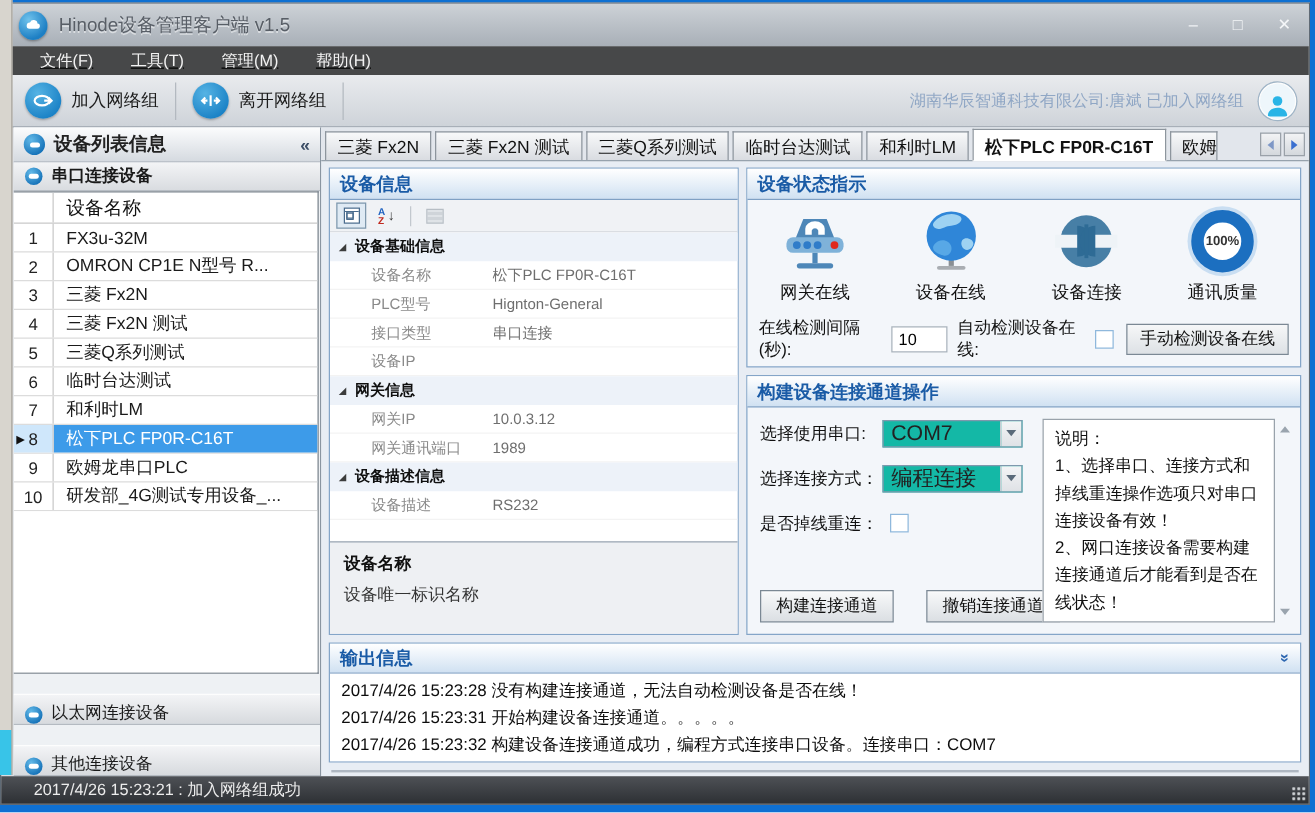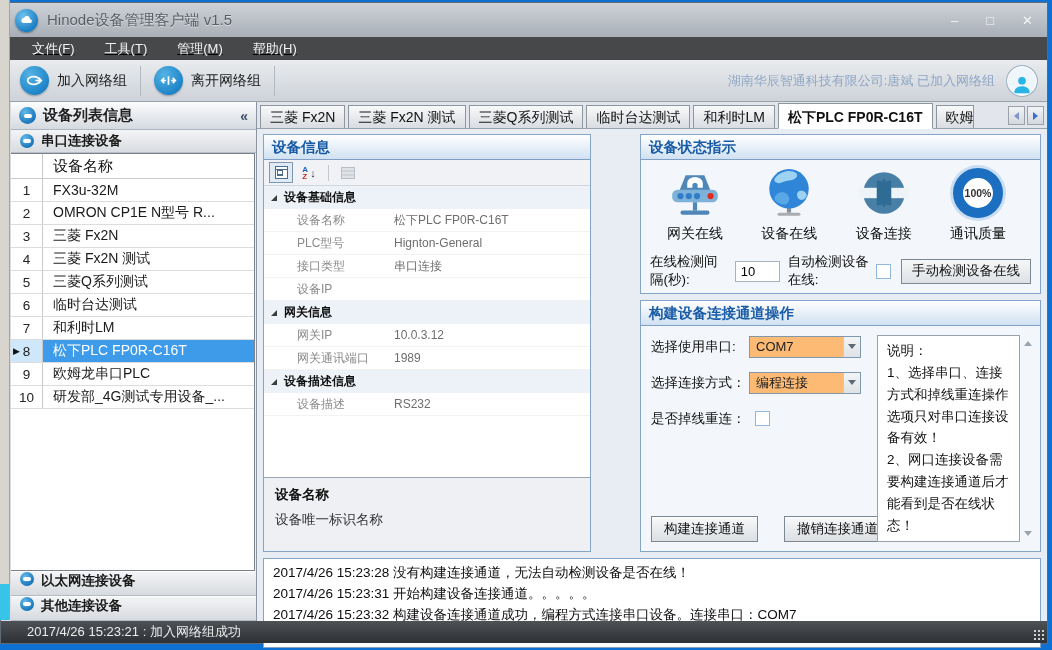--- a/index.html
+++ b/index.html
@@ -65,23 +65,23 @@
               display:flex; flex-direction:column; overflow:hidden; }
   .t-head { flex:0 0 25px; display:flex; border-bottom:1px solid #c9c9c9; font-size:15px; color:#111; }
   .t-num { width:32px; flex:0 0 32px; border-right:1px solid #c9c9c9; display:flex; align-items:center; justify-content:center; }
   .t-name { flex:1; display:flex; align-items:center; padding-left:10px; white-space:nowrap; overflow:hidden; }
   .t-row { flex:0 0 23px; display:flex; font-size:14px; color:#1a1a1a; border-bottom:1px solid #dcdcdc; }
   .t-row .t-num { font-size:13.5px; color:#222; position:relative; }
   .t-row.sel .t-num { background:#cfe7fb; }
   .t-row.sel .t-name { background:#3d9be9; color:#fff; }
   .sel-marker { position:absolute; left:2px; font-size:9px; color:#111; }
   .t-fill { flex:1; background:#fff; }
-  .sb-footer { flex:0 0 25px; display:flex; align-items:flex-start; gap:7px; padding:0 9px;
+  .sb-footer { flex:0 0 25px; display:flex; align-items:flex-end; gap:7px; padding:0 9px;
                background:linear-gradient(#f3f4f6,#d7dade); border-top:1px solid #fdfdfd; border-bottom:1px solid #b4bac1;
-               font-size:13.5px; font-weight:bold; color:#1a1a1a; }
+               font-size:13.5px; font-weight:normal; color:#1a1a1a;margin-top:16px; }
 
   
   .content { flex:1; display:flex; flex-direction:column; min-width:0; background:#e8edf4; }
   .tabbar { flex:0 0 27px; display:flex; align-items:flex-end; background:#e2e6ec; padding-left:3px;
             border-bottom:1px solid #97a2ad; position:relative; }
   .tab { height:23px; line-height:23px; padding:0 9px; font-size:14px; color:#111; white-space:nowrap;
          background:linear-gradient(#f8f9fa,#d9dce1); border:1px solid #8d959d; border-bottom:none; margin-right:3px; }
   .tab.active { height:26px; line-height:26px; background:#fff; position:relative; z-index:2; margin-bottom:-1px;
                 border-bottom:1px solid #fff; font-weight:bold; }
   .tab.overflow { width:38px; overflow:hidden; padding-right:0; }
@@ -119,42 +119,42 @@
   .pg-cat { height:23px; display:flex; align-items:center; gap:7px; background:#edf2f9; font-weight:bold; color:#101010; padding-left:7px; }
   .exp { width:0; height:0; border-bottom:6px solid #3c3c3c; border-left:6px solid transparent; }
   .pg-row { height:23px; display:flex; align-items:center; border-bottom:1px solid #f3f3f3; }
   .pg-label { width:130px; flex:0 0 130px; padding-left:33px; color:#8a8a8a; white-space:nowrap; }
   .pg-value { flex:1; color:#6e6e6e; white-space:nowrap; overflow:hidden; }
   .pg-desc { flex:0 0 74px; border-top:1px solid #9aa6b3; background:#eef0f3; padding:8px 11px; }
   .pg-desc .d-title { font-size:13.5px; font-weight:bold; color:#111; }
   .pg-desc .d-text { font-size:13.5px; color:#333; margin-top:7px; }
 
   
-  .col-right { flex:1; display:flex; flex-direction:column; gap:6px; min-width:0;margin-left:43px; }
+  .col-right { flex:1; display:flex; flex-direction:column; gap:6px; min-width:0; }
   .status-panel { flex:0 0 160px; }
   .indicators { flex:1; display:flex; justify-content:space-between; padding:6px 34px 0 26px; }
   .ind { display:flex; flex-direction:column; align-items:center; gap:5px; }
   .ind-label { font-size:14px; color:#111; }
   .ind-ico { width:54px; height:54px; display:flex; align-items:center; justify-content:center; }
   .donut { width:50px; height:50px; border-radius:50%; border:10px solid #1c6fc0; background:#fff;
            box-shadow:0 0 0 3px #c9def2; display:flex; align-items:center; justify-content:center; }
   .donut span { font-size:10.5px; font-weight:bold; color:#333; }
   .status-controls { flex:0 0 31px; display:flex; align-items:center; padding:0 9px 4px 9px; font-size:13.5px; color:#111; }
   .interval-input { width:45px; height:21px; border:1px solid #a8b2bc; font-size:13px; padding:0 5px; margin:0 8px 0 6px; }
   .chk { width:15px; height:15px; border:1px solid #8fb8dc; background:#fff; margin:0 6px; flex:0 0 auto; }
   .manual-btn { height:25px; padding:0 10px; border:1px solid #7b8894; background:linear-gradient(#f6f7f8,#dde1e5);
                 font-size:13.5px; color:#111; font-family:inherit; margin-left:4px; white-space:nowrap; }
 
   .channel-panel { flex:1; }
   .channel-body { flex:1; display:flex; padding:9px 4px 9px 10px; gap:10px; min-height:0; }
   .form { width:216px; flex:0 0 216px; display:flex; flex-direction:column; }
   .form-row { display:flex; align-items:center; height:23px; margin-bottom:13px; font-size:13.5px; color:#111; }
   .form-row .lbl { width:98px; flex:0 0 98px; white-space:nowrap; }
-  .dd { width:112px; height:22px; border:1px solid #7f98ad; background:#fdba74; display:flex; align-items:center;
-        font-size:13px; color:#222; padding-left:6px; }
+  .dd { width:112px; height:22px; border:1px solid #7f98ad; background:#14b8a6; display:flex; align-items:center;
+        font-size:17px; color:#222; padding-left:6px; }
   .dd-btn { margin-left:auto; width:17px; height:100%; border-left:1px solid #c5ccd3;
             background:linear-gradient(#f3f4f6,#dfe2e6); display:flex; align-items:center; justify-content:center; }
   .dd-arrow { width:0; height:0; border-left:4px solid transparent; border-right:4px solid transparent; border-top:5px solid #5a6a7a; }
   .form-buttons { margin-top:auto; display:flex; gap:26px; }
   .ch-btn { height:26px; padding:0 12px; border:1px solid #7b8894; background:linear-gradient(#f8f9fa,#dbdfe3);
             font-size:13.5px; color:#111; font-family:inherit; white-space:nowrap; box-shadow:0 1px 0 rgba(255,255,255,.7) inset; }
   .note-wrap { flex:1; display:flex; min-width:0; }
   .note { flex:1; border:1px solid #99a2ab; background:#fff; padding:4px 9px; font-size:13.5px; line-height:1.62; color:#111; overflow:hidden; }
   .note-scroll { width:16px; flex:0 0 16px; display:flex; flex-direction:column; justify-content:space-between; align-items:center; padding:6px 0; }
   .tri-up { width:0; height:0; border-left:4px solid transparent; border-right:4px solid transparent; border-bottom:5px solid #9aa4ae; }
@@ -509,20 +509,24 @@
                       <span class="tri-down"></span>
                     </div>
                   </div>
                 </div>
               </div>
 
             </div>
           </div>
 
           <div class="panel output-panel">
+            <div class="panel-h">
+              <span>输出信息</span>
+              <span class="chev">»</span>
+            </div>
             <div class="logs">
               <div>2017/4/26 15:23:28 没有构建连接通道，无法自动检测设备是否在线！</div>
               <div>2017/4/26 15:23:31 开始构建设备连接通道。。。。。</div>
               <div>2017/4/26 15:23:32 构建设备连接通道成功，编程方式连接串口设备。连接串口：COM7</div>
             </div>
           </div>
 
           <div class="bottom-strip"></div>
         </div>
       </div>

